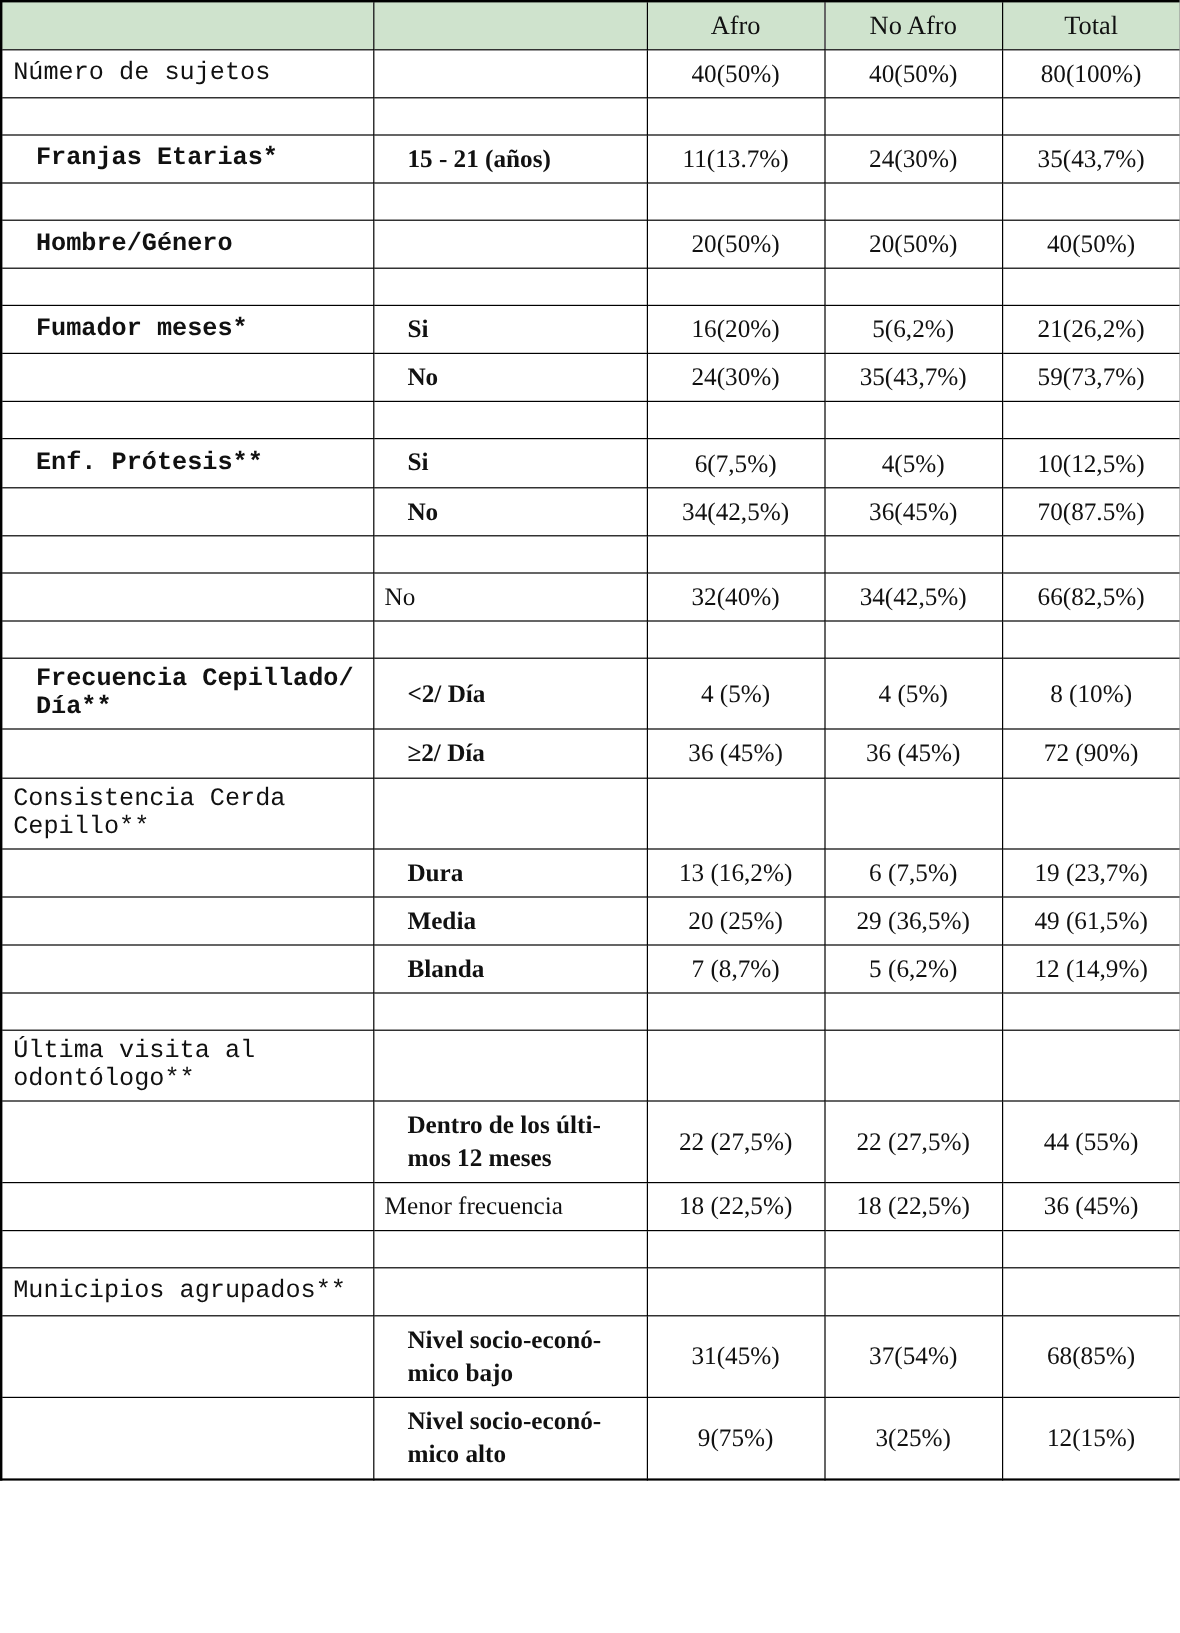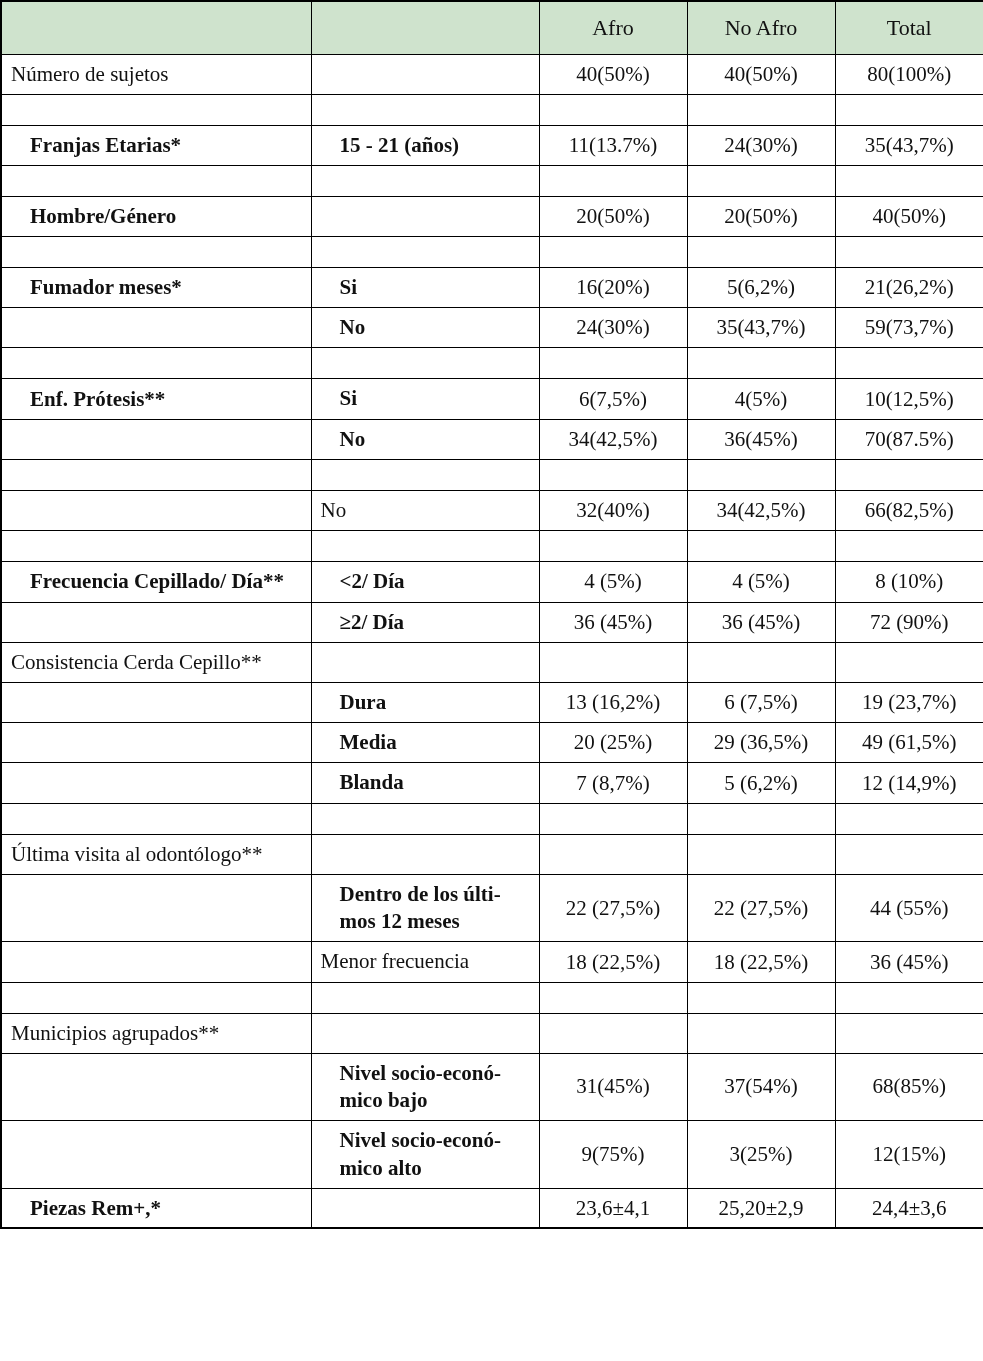--- a/index.html
+++ b/index.html
@@ -19,24 +19,24 @@
     border: 1px solid #000000;
     font-size: 21px;
     padding: 6px 9px;
     vertical-align: middle;
     overflow: hidden;
   }
   thead th {
     background: #cfe3cd;
     font-weight: normal;
     text-align: center;
-    height: 53px;
+    height: 40px;
     font-size: 22px;
   }
-  td.c1 { text-align: left; }
+  td.c1 { text-align: left; font-family: Liberation Mono, monospace; }
   td.c2 { text-align: left; white-space: pre-line; line-height: 1.3; }
   td.cv { text-align: center; }
   .b { font-weight: bold; padding-left: 28px; }
   tr.spacer td { height: 31px; padding: 0; }
   tr.reg td { height: 40px; }
 </style>
 </head>
 <body>
 
 <table class="stats">
@@ -249,21 +249,14 @@
     <td class="cv">68(85%)</td>
   </tr>
       <tr class="reg">
     <td class="c1"></td>
     <td class="c2 b">Nivel socio-econó-
 mico alto</td>
     <td class="cv">9(75%)</td>
     <td class="cv">3(25%)</td>
     <td class="cv">12(15%)</td>
   </tr>
-      <tr class="reg">
-    <td class="c1 b">Piezas Rem+,*</td>
-    <td class="c2"></td>
-    <td class="cv">23,6±4,1</td>
-    <td class="cv">25,20±2,9</td>
-    <td class="cv">24,4±3,6</td>
-  </tr>
     </tbody>
 </table>
 
 </body></html>

